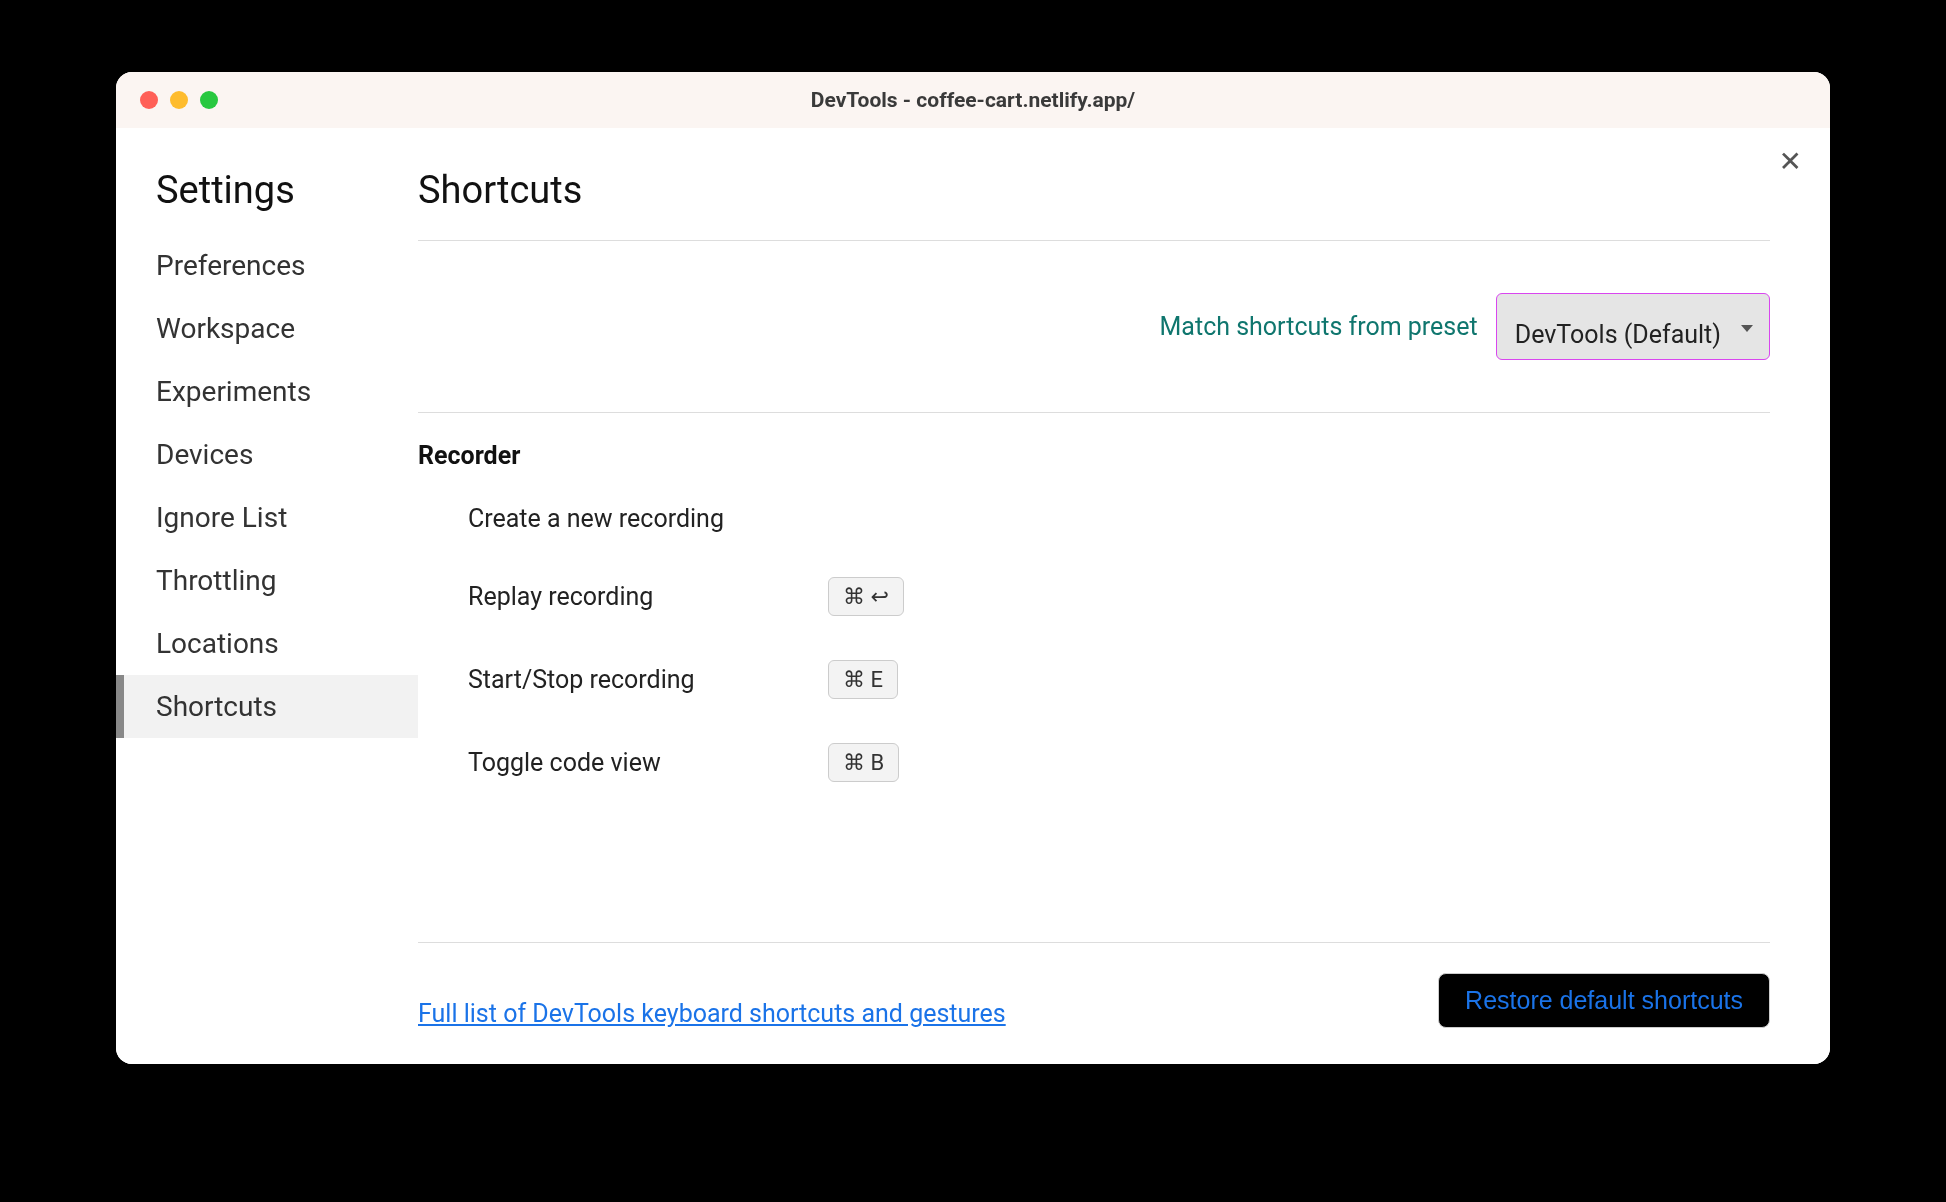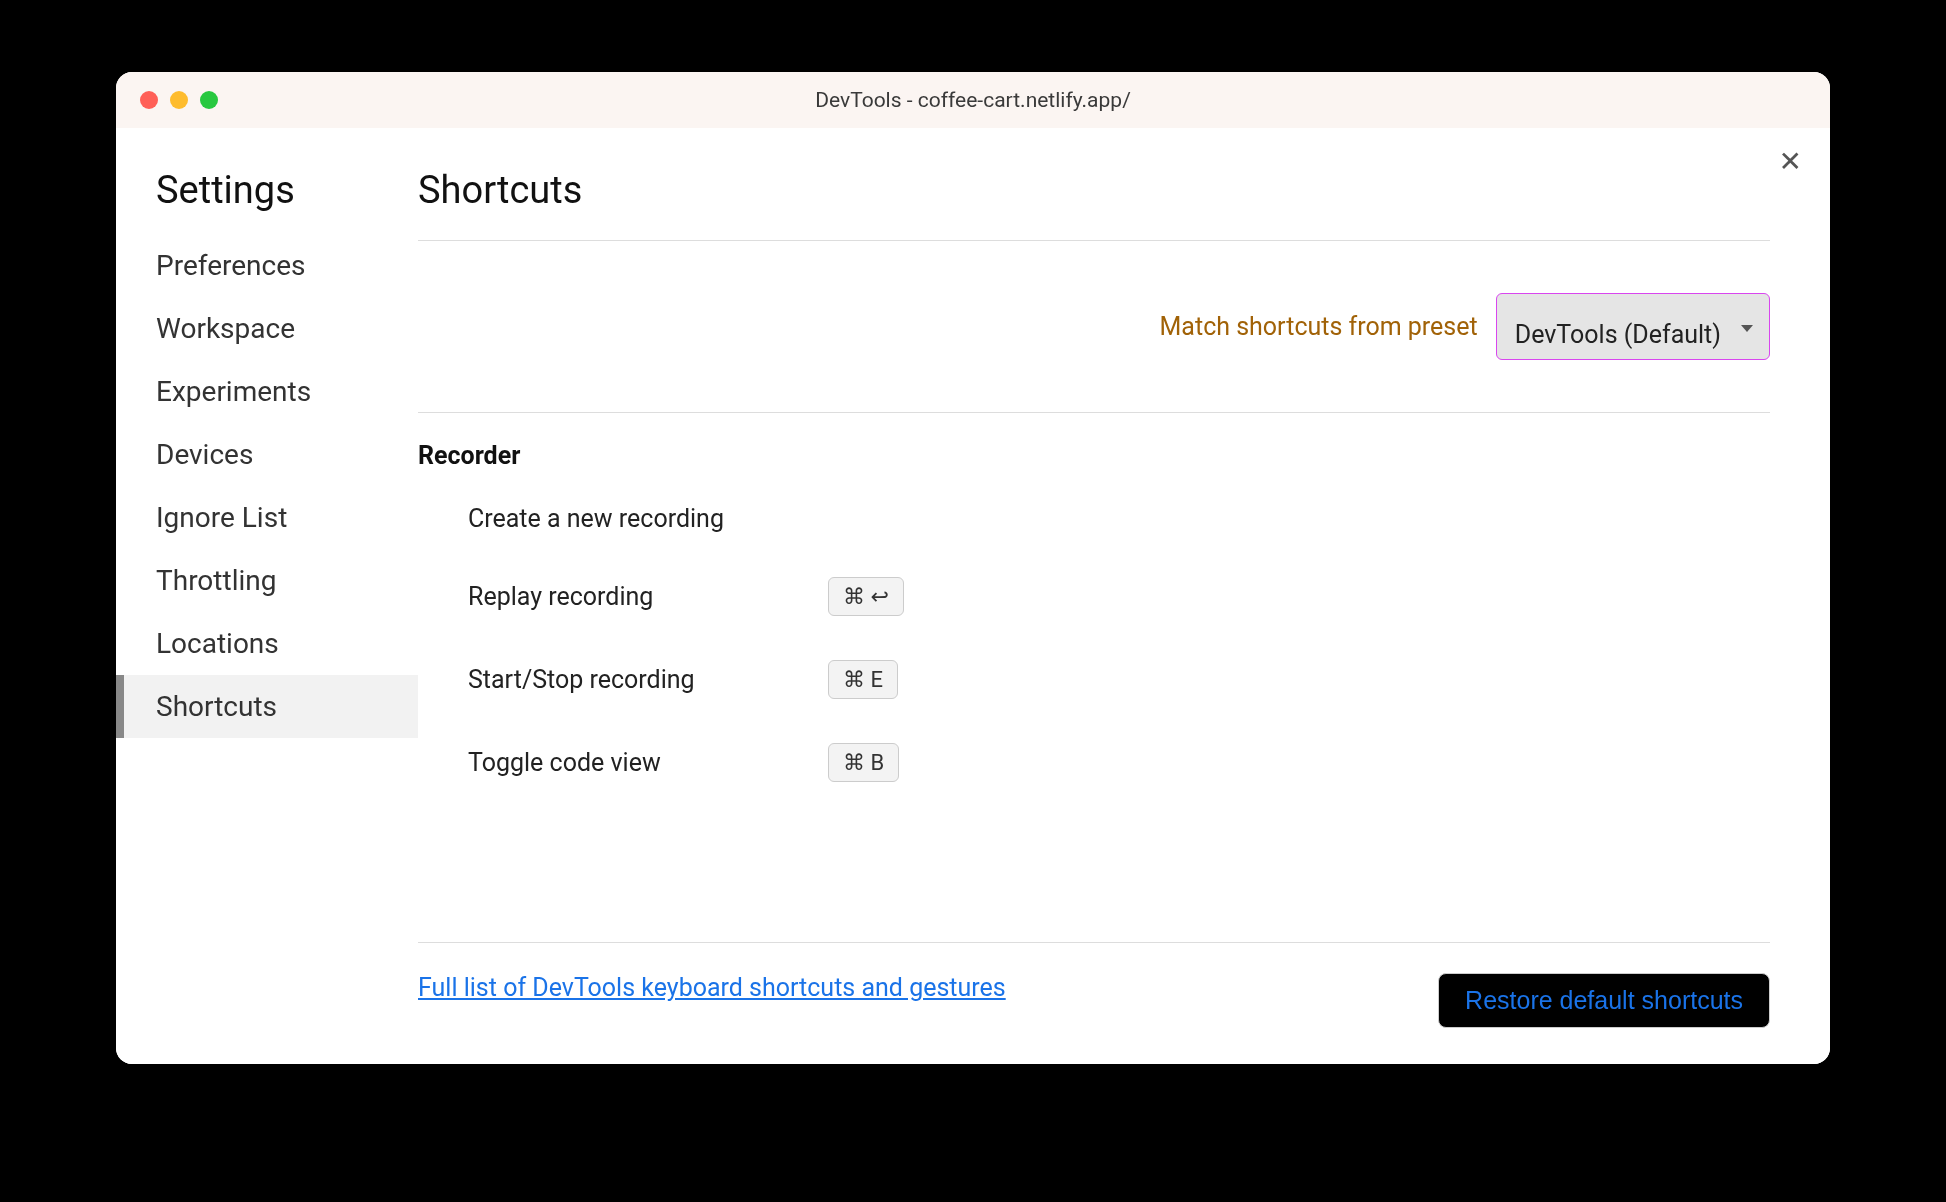--- a/index.html
+++ b/index.html
@@ -54,21 +54,21 @@
     .tl-red { background: #ff5f57; }
     .tl-yellow { background: #febc2e; }
     .tl-green { background: #28c840; }
 
     .window-title {
       position: absolute;
       left: 0;
       right: 0;
       text-align: center;
       font-size: 21px;
-      font-weight: 400;
+      font-weight: 700;
       color: #3a3a3a;
       pointer-events: none;
     }
 
     .content {
       flex: 1;
       display: flex;
       position: relative;
       background: #fff;
     }
@@ -137,21 +137,21 @@
     .preset-row {
       display: flex;
       align-items: center;
       justify-content: flex-end;
       gap: 18px;
       padding: 52px 0;
     }
 
     .preset-label {
       font-size: 25px;
-      color: #a16207;
+      color: #0f766e;
     }
 
     .preset-select {
       border: 1px solid #d946ef;
       border-radius: 6px;
       padding: 26px 48px 10px 18px;
       font-size: 25px;
       color: #222;
       position: relative;
       cursor: pointer;
@@ -209,21 +209,21 @@
       padding: 6px 14px;
       font-size: 22px;
       color: #333;
       display: flex;
       align-items: center;
       gap: 10px;
     }
 
     .footer-row {
       display: flex;
-      align-items: flex-start;
+      align-items: flex-end;
       justify-content: space-between;
       padding: 30px 0 36px 0;
     }
 
     .footer-link {
       font-size: 25px;
       color: #1a73e8;
       text-decoration: underline;
       cursor: pointer;
     }

